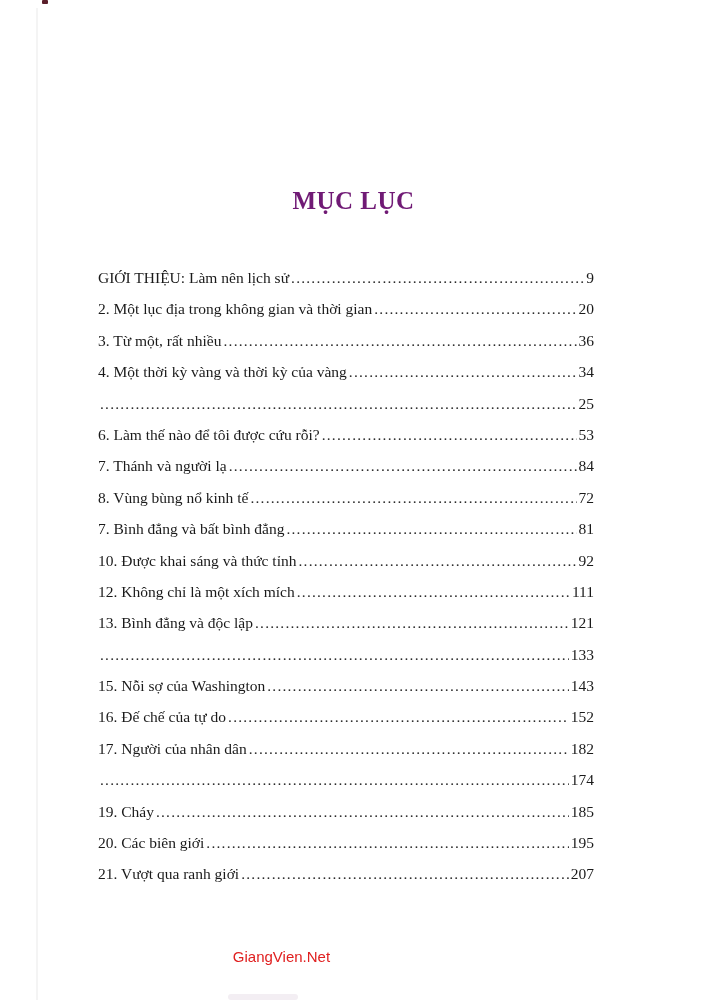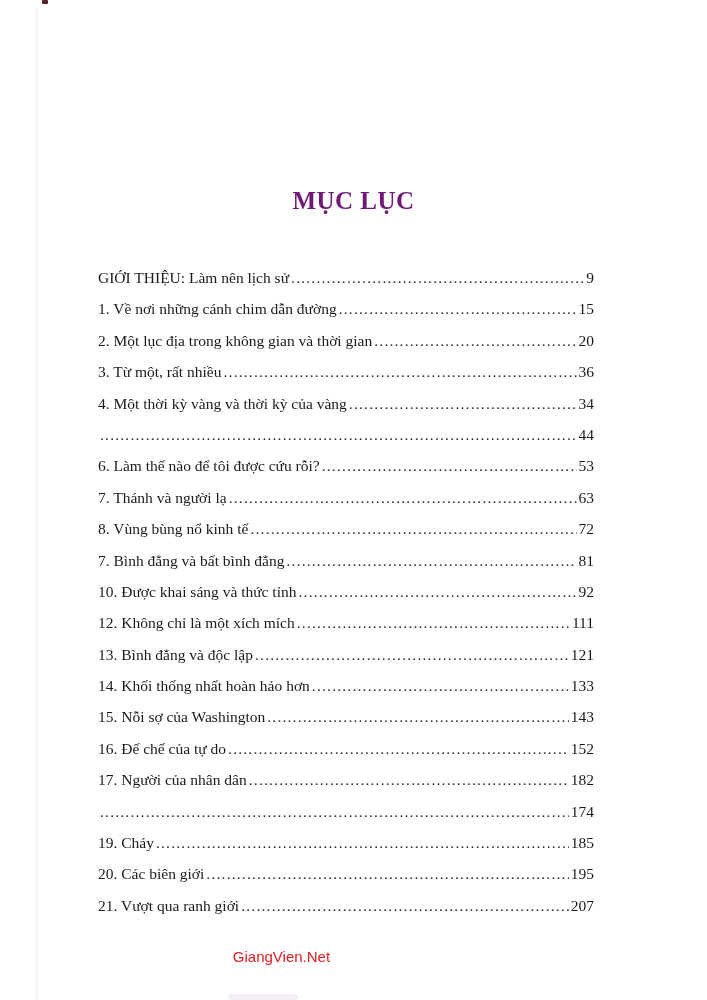--- a/index.html
+++ b/index.html
@@ -107,52 +107,47 @@
 
 <h1 class="title">MỤC LỤC</h1>
 
 <div class="toc">
   <div class="toc-row">
     <span class="toc-label">GIỚI THIỆU: Làm nên lịch sử</span>
     <span class="toc-dots"></span>
     <span class="toc-page">9</span>
   </div>
   <div class="toc-row">
-    <span class="toc-label">1. Về nơi những cánh chim dẫn đường</span>
-    <span class="toc-dots"></span>
-    <span class="toc-page">15</span>
-  </div>
-  <div class="toc-row">
     <span class="toc-label">2. Một lục địa trong không gian và thời gian</span>
     <span class="toc-dots"></span>
     <span class="toc-page">20</span>
   </div>
   <div class="toc-row">
     <span class="toc-label">3. Từ một, rất nhiều</span>
     <span class="toc-dots"></span>
     <span class="toc-page">36</span>
   </div>
   <div class="toc-row">
     <span class="toc-label">4. Một thời kỳ vàng và thời kỳ của vàng</span>
     <span class="toc-dots"></span>
     <span class="toc-page">34</span>
   </div>
   <div class="toc-row">
     <span class="toc-dots"></span>
-    <span class="toc-page">44</span>
+    <span class="toc-page">25</span>
   </div>
   <div class="toc-row">
     <span class="toc-label">6. Làm thế nào để tôi được cứu rỗi?</span>
     <span class="toc-dots"></span>
     <span class="toc-page">53</span>
   </div>
   <div class="toc-row">
     <span class="toc-label">7. Thánh và người lạ</span>
     <span class="toc-dots"></span>
-    <span class="toc-page">63</span>
+    <span class="toc-page">84</span>
   </div>
   <div class="toc-row">
     <span class="toc-label">8. Vùng bùng nổ kinh tế</span>
     <span class="toc-dots"></span>
     <span class="toc-page">72</span>
   </div>
   <div class="toc-row">
     <span class="toc-label">7. Bình đẳng và bất bình đẳng</span>
     <span class="toc-dots"></span>
     <span class="toc-page">81</span>
@@ -166,21 +161,20 @@
     <span class="toc-label">12. Không chỉ là một xích mích</span>
     <span class="toc-dots"></span>
     <span class="toc-page">111</span>
   </div>
   <div class="toc-row">
     <span class="toc-label">13. Bình đẳng và độc lập</span>
     <span class="toc-dots"></span>
     <span class="toc-page">121</span>
   </div>
   <div class="toc-row">
-    <span class="toc-label">14. Khối thống nhất hoàn hảo hơn</span>
     <span class="toc-dots"></span>
     <span class="toc-page">133</span>
   </div>
   <div class="toc-row">
     <span class="toc-label">15. Nỗi sợ của Washington</span>
     <span class="toc-dots"></span>
     <span class="toc-page">143</span>
   </div>
   <div class="toc-row">
     <span class="toc-label">16. Đế chế của tự do</span>

